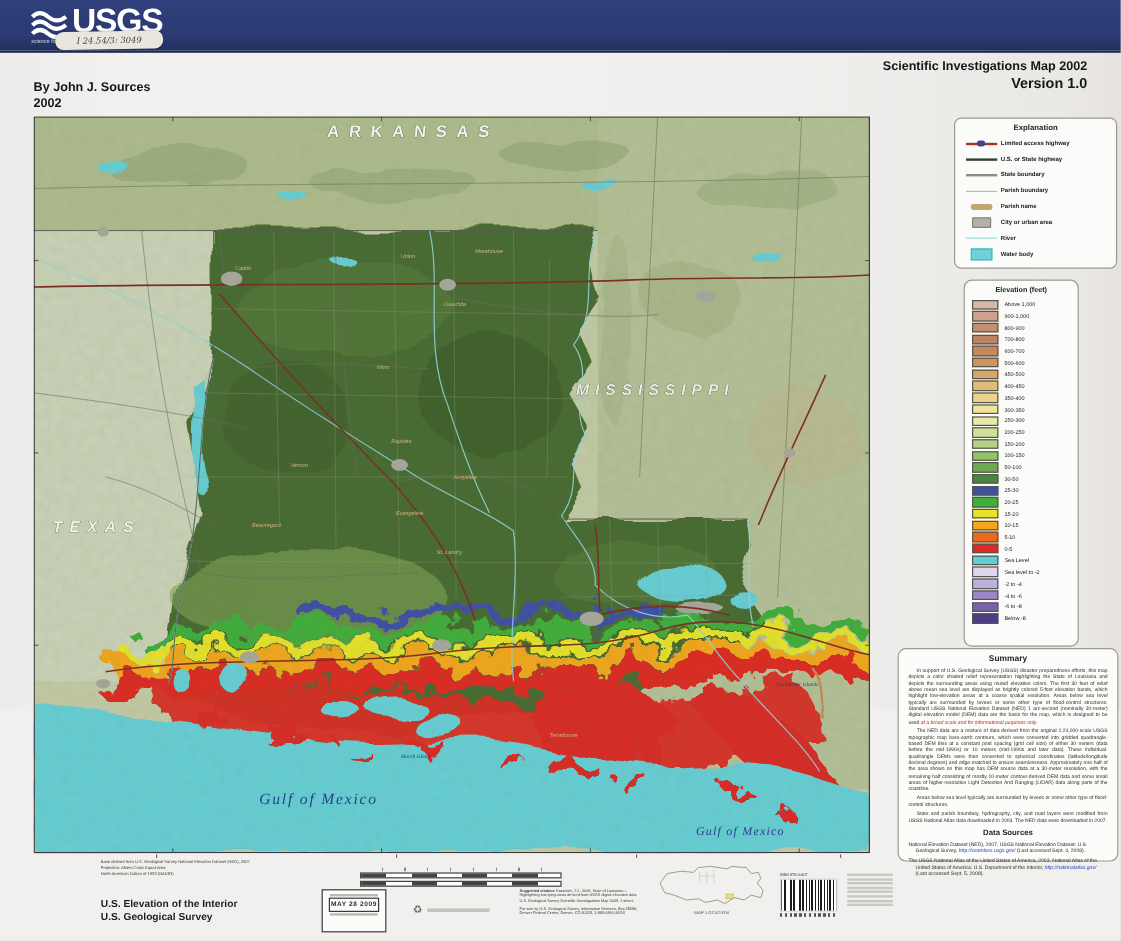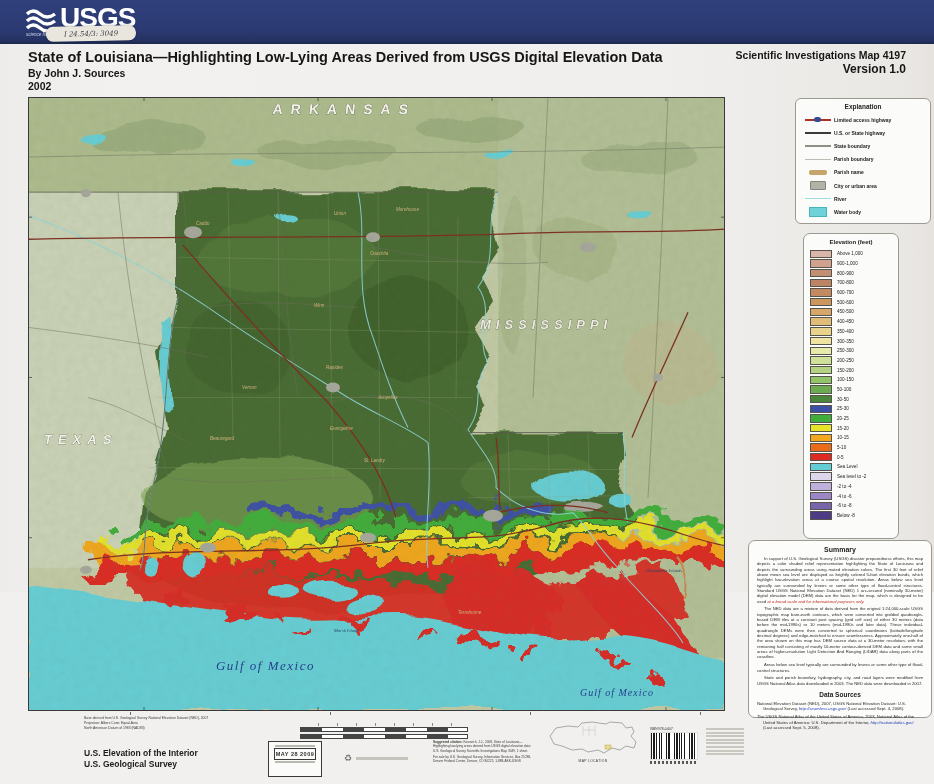--- a/index.html
+++ b/index.html
@@ -97,25 +97,24 @@
         <path d="M3,21 Q9,15 16,21 T31,21" stroke="#fff" stroke-width="3.4" fill="none"></path>
       </svg>
       <span class="logo-text">USGS</span>
     </div>
     <div class="tagline">science for a changing world</div>
     <div class="sticker">
       <span>I 24.54/3: 3049</span>
     </div>
   </div>
 
-  <div class="title">State of Louisiana—Highlighting Low-Lying Areas Derived from USGS Digital Elevation Data</div>
   <div class="byline">By John J. Sources</div>
   <div class="year">2002</div>
   <div class="series-block">
-    <div class="series-line">Scientific Investigations Map 4197</div>
+    <div class="series-line">Scientific Investigations Map 2002</div>
     <div class="version-line">Version 1.0</div>
   </div>
 
   <div class="map-frame">
     <svg viewBox="0 0 697 613" preserveAspectRatio="none">
       <defs>
         <filter id="wob" x="-15%" y="-15%" width="130%" height="130%">
           <feTurbulence type="fractalNoise" baseFrequency="0.015" numOctaves="3" seed="4" result="t"></feTurbulence>
           <feDisplacementMap in="SourceGraphic" in2="t" scale="20"></feDisplacementMap>
         </filter>

